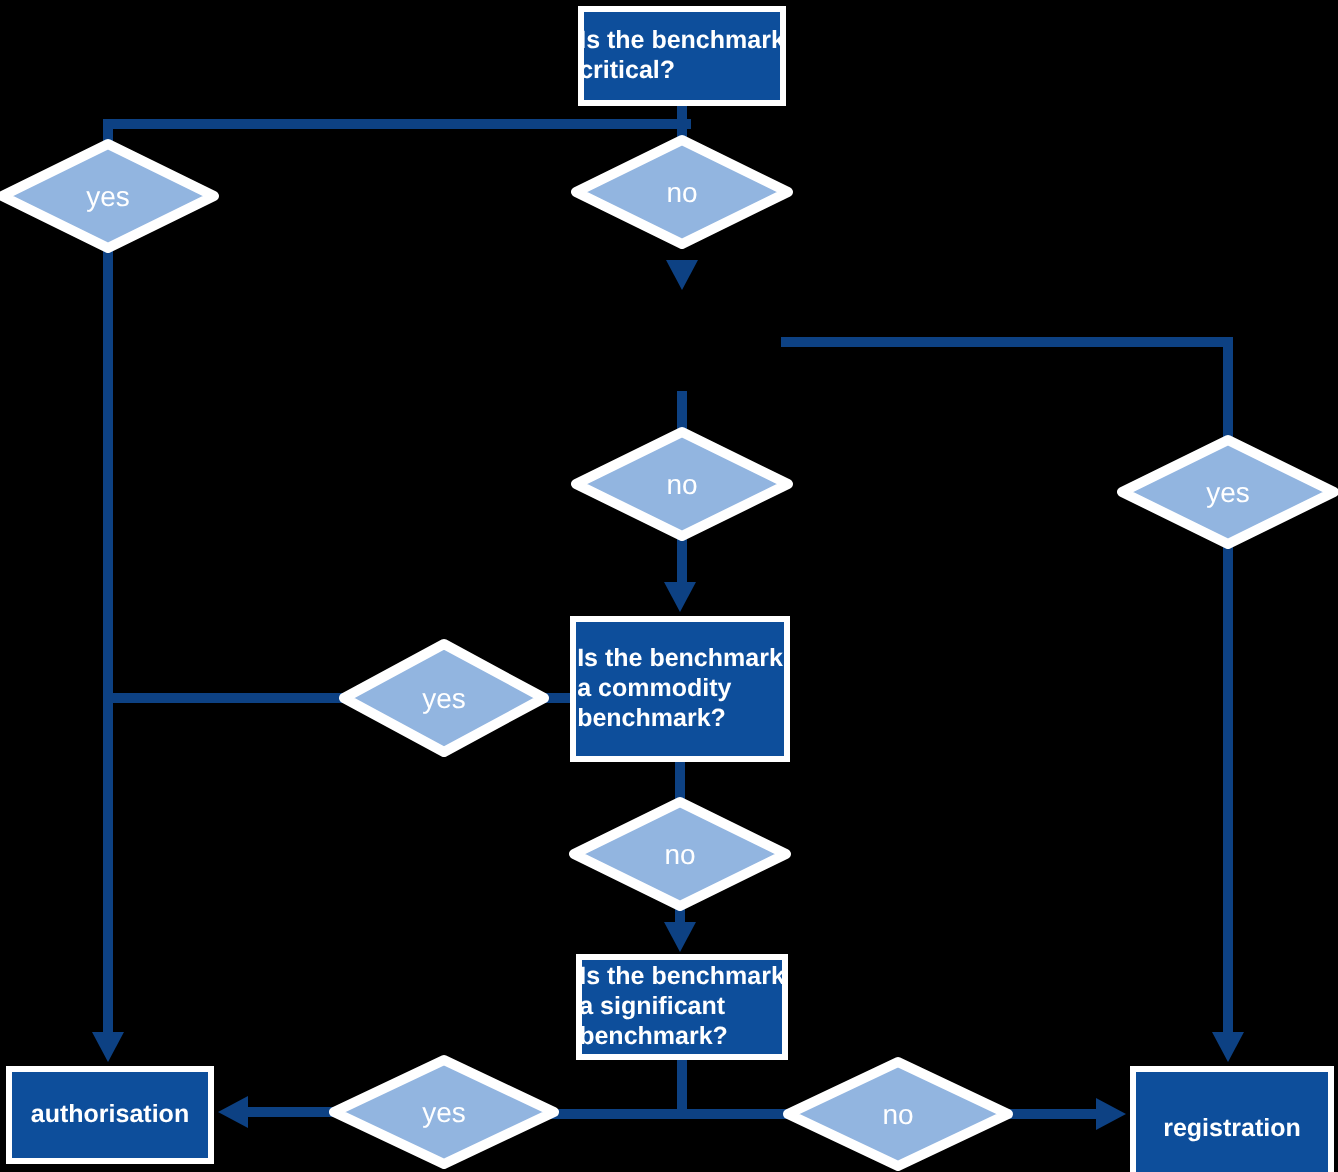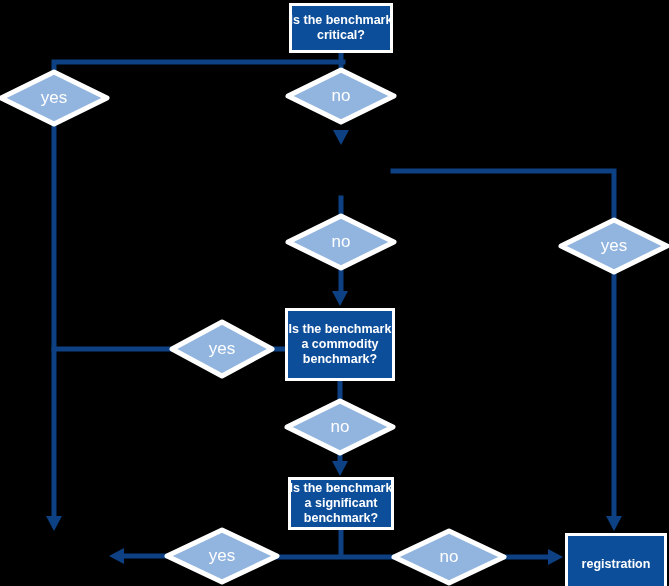--- a/index.html
+++ b/index.html
@@ -11,26 +11,26 @@
     position:relative;width:669px;height:586px;background:var(--background);
     font-family:"Liberation Sans",sans-serif;overflow:hidden;
   }
   .canvas svg{position:absolute;left:0;top:0;}
   .cline{stroke:var(--connector);stroke-width:5;fill:none;stroke-linecap:square;}
   .carrow{fill:var(--connector);stroke:none;}
   .diamond{fill:var(--diamond_fill);stroke:var(--diamond_border);stroke-width:5;stroke-linejoin:round;}
   .qbox{
     position:absolute;box-sizing:border-box;background:var(--box_fill);
     border:3px solid var(--box_border);color:var(--text);
-    display:flex;align-items:center;justify-content:center;text-align:center;
+    display:flex;align-items:center;justify-content:center;
     font-size:12.5px;font-weight:bold;line-height:1.18;white-space:pre;z-index:2;
   }
   .dlabel{
     position:absolute;transform:translate(-50%,-50%);color:var(--text);
-    font-size:17px;font-weight:normal;z-index:2;white-space:nowrap;
+    font-size:14px;font-weight:normal;z-index:2;white-space:nowrap;
   }
   .b1{left:289px;top:3px;width:104px;height:50px;}
   .b2{left:288px;top:146px;width:105px;height:52px;}
   .b3{left:285px;top:308px;width:110px;height:73px;}
   .b4{left:288px;top:477px;width:106px;height:53px;}
   .b5{left:3px;top:533px;width:104px;height:49px;}
   .b6{left:565px;top:533px;width:102px;height:62px;}
   .dl-critical-yes{left:54px;top:98px;}
   .dl-critical-no{left:341px;top:96px;}
   .dl-supervised-no{left:341px;top:242px;}
@@ -80,20 +80,21 @@
 
   <div class="qbox b1">Is the benchmark
 critical?</div>
   <div class="qbox b3">Is the benchmark
 a commodity
 benchmark?</div>
   <div class="qbox b4">Is the benchmark
 a significant
 benchmark?</div>
 
+  <div class="qbox b5">authorisation</div>
   <div class="qbox b6">registration</div>
 
   <div class="dlabel dl-critical-yes">yes</div>
   <div class="dlabel dl-critical-no">no</div>
   <div class="dlabel dl-supervised-no">no</div>
   <div class="dlabel dl-supervised-yes">yes</div>
   <div class="dlabel dl-commodity-yes">yes</div>
   <div class="dlabel dl-commodity-no">no</div>
   <div class="dlabel dl-significant-yes">yes</div>
   <div class="dlabel dl-significant-no">no</div>

